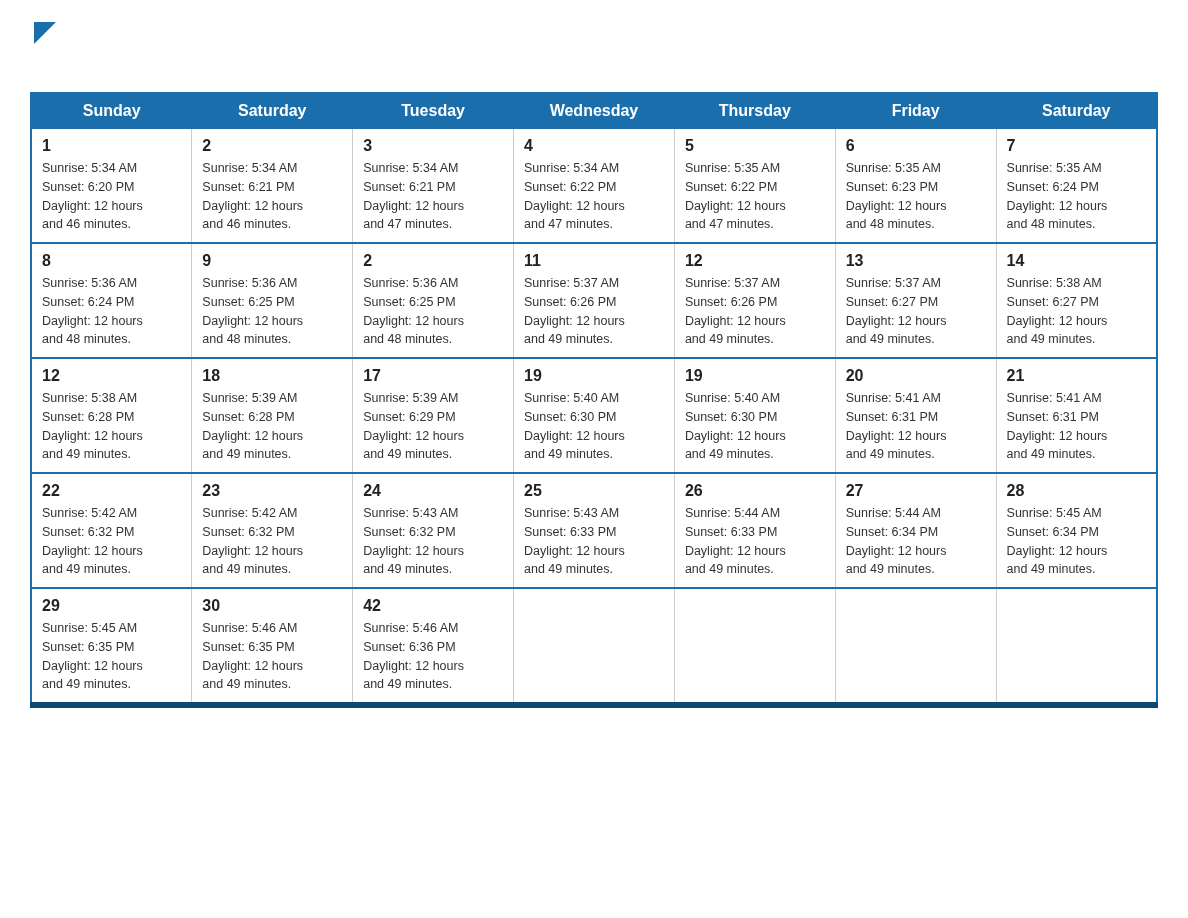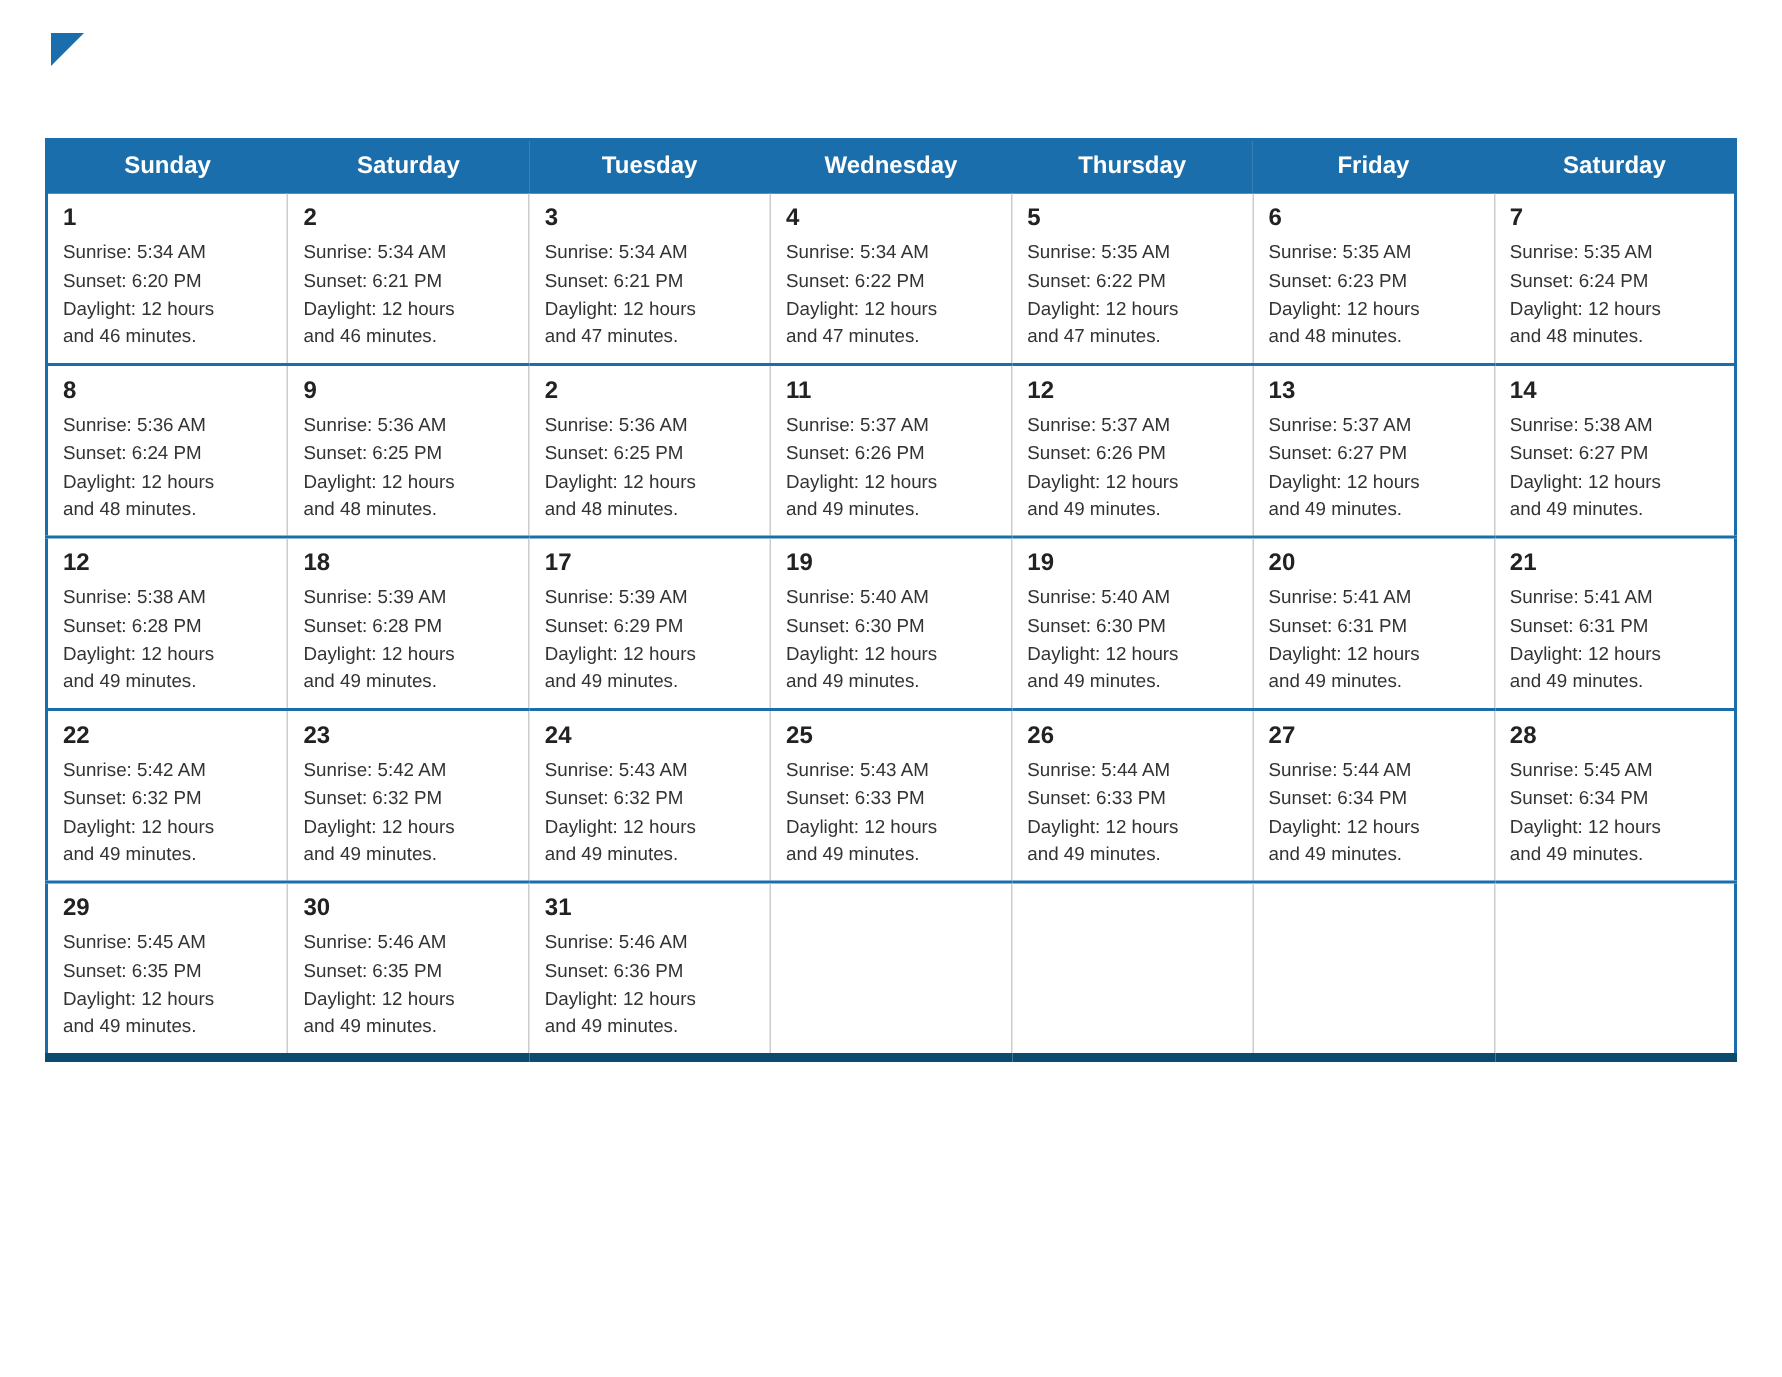--- a/index.html
+++ b/index.html
@@ -408,21 +408,21 @@
         <td>
         <span class="day-number">30</span>
         <div class="day-info">
           Sunrise: 5:46 AM<br>
           Sunset: 6:35 PM<br>
           Daylight: 12 hours<br>
           and 49 minutes.
         </div>
       </td>
         <td>
-        <span class="day-number">31</span>
+        <span class="day-number">42</span>
         <div class="day-info">
           Sunrise: 5:46 AM<br>
           Sunset: 6:36 PM<br>
           Daylight: 12 hours<br>
           and 49 minutes.
         </div>
       </td>
         <td class="empty-cell"></td>
         <td class="empty-cell"></td>
         <td class="empty-cell"></td>

